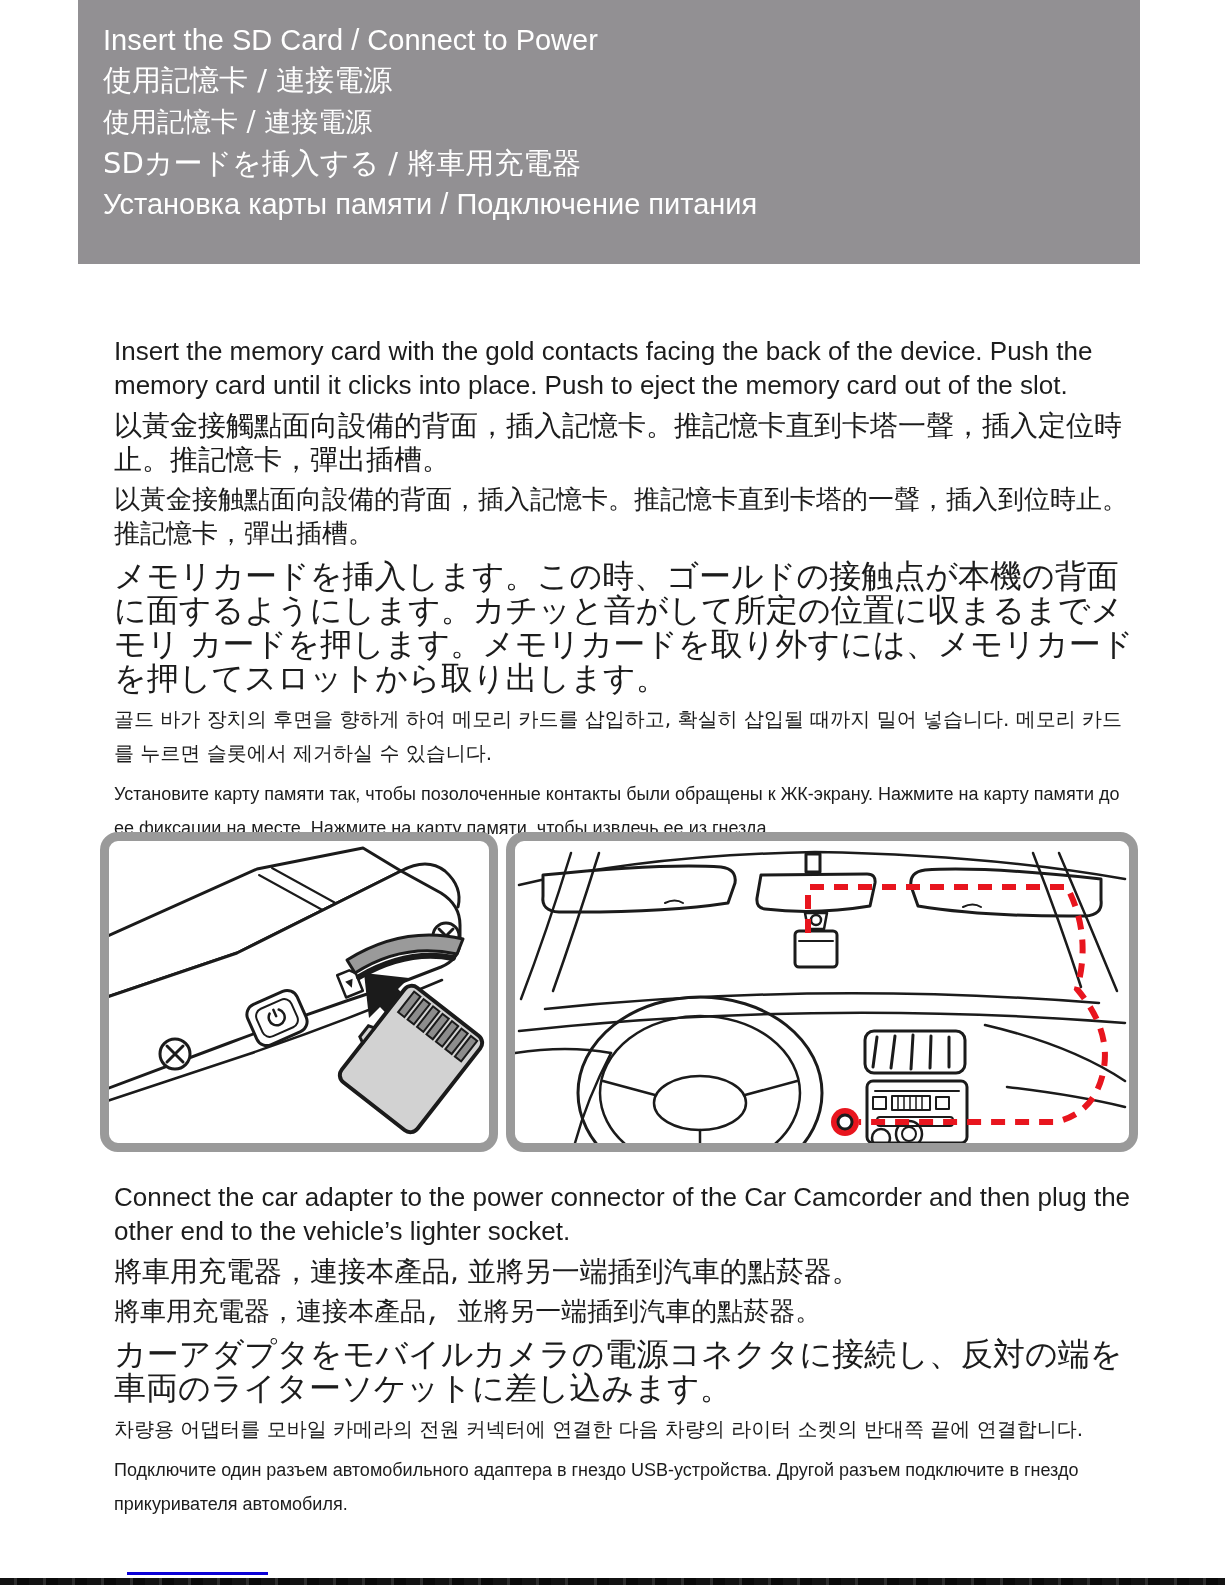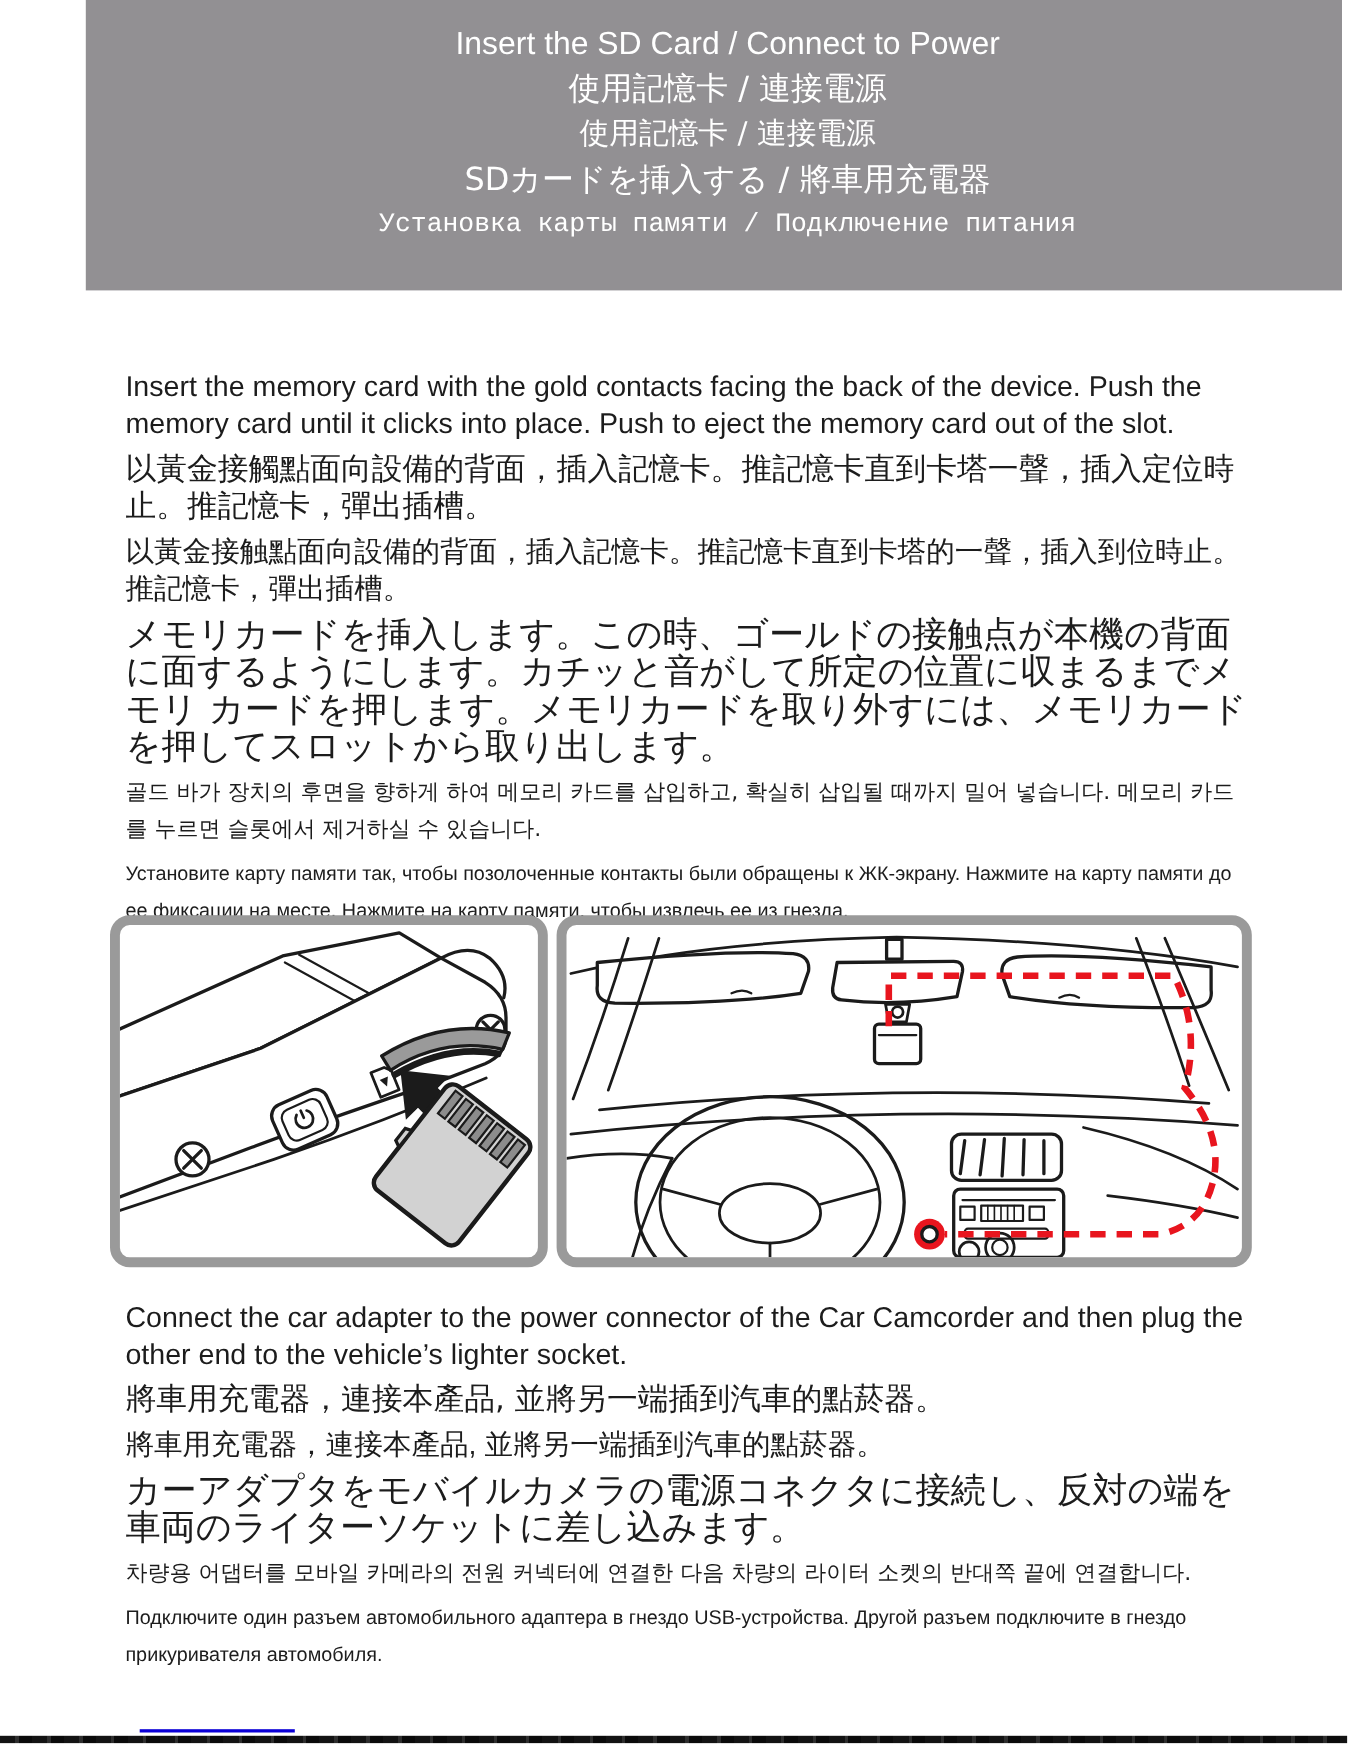--- a/index.html
+++ b/index.html
@@ -2,40 +2,39 @@
 <html><head>
 <meta charset="utf-8">
 <style>
   html,body{margin:0;padding:0;background:#ffffff;}
   .page{
     position:relative;width:1225px;height:1585px;background:#ffffff;overflow:hidden;
     font-family:"Liberation Sans",sans-serif;color:#1c1c1c;
   }
   
   .header{
-    position:absolute;left:78px;top:0;width:1142px;height:264px;
+    position:absolute;left:78px;top:0;width:1062px;height:264px;
     background:#929093;color:#ffffff;box-sizing:border-box;
     padding:20px 0 0 25px;
-    text-align:center;
   }
   .header .hline{white-space:nowrap;}
   .h-en{font-size:29px;line-height:40px;font-family:"Liberation Sans",sans-serif;}
   .h-zh{font-size:29px;line-height:41px;font-family:"DejaVu Sans",sans-serif;}
   .h-zhs{font-size:27px;line-height:41px;font-family:"DejaVu Serif",serif;}
   .h-ja{font-size:29px;line-height:42px;font-family:"DejaVu Sans",sans-serif;}
   .h-ko{font-size:28px;line-height:41px;font-family:"DejaVu Sans",sans-serif;}
-  .h-ru{font-size:24px;line-height:41px;font-family:Liberation Mono, monospace;}
+  .h-ru{font-size:29px;line-height:41px;font-family:Liberation Sans, sans-serif;}
   
   .textblock{position:absolute;left:98px;width:1042px;}
   .sec-insert{top:334px;}
   .sec-power{top:1180px;}
   .para{margin:0 0 7px 16px;}
   .t-en{font-size:26px;line-height:34px;font-family:"Liberation Sans",sans-serif;}
   .t-zh{font-size:28px;line-height:34px;font-family:"DejaVu Sans",sans-serif;}
-  .t-zhs{font-size:26px;line-height:34px;font-family:Liberation Sans, sans-serif;}
+  .t-zhs{font-size:26px;line-height:34px;font-family:Liberation Mono, monospace;}
   .t-ja{font-size:32px;line-height:34px;font-family:"DejaVu Sans",sans-serif;}
   .t-ko{font-size:20px;line-height:34px;font-family:"DejaVu Sans",sans-serif;}
   .t-ru{font-size:18px;line-height:34px;font-family:"Liberation Sans",sans-serif;}
   
   .fig{
     position:absolute;top:832px;height:320px;box-sizing:border-box;
     border:9px solid #9a9a9a;border-radius:18px;background:#ffffff;overflow:hidden;margin:0;
   }
   .fig-left{left:100px;width:398px;}
   .fig-right{left:506px;width:632px;}

